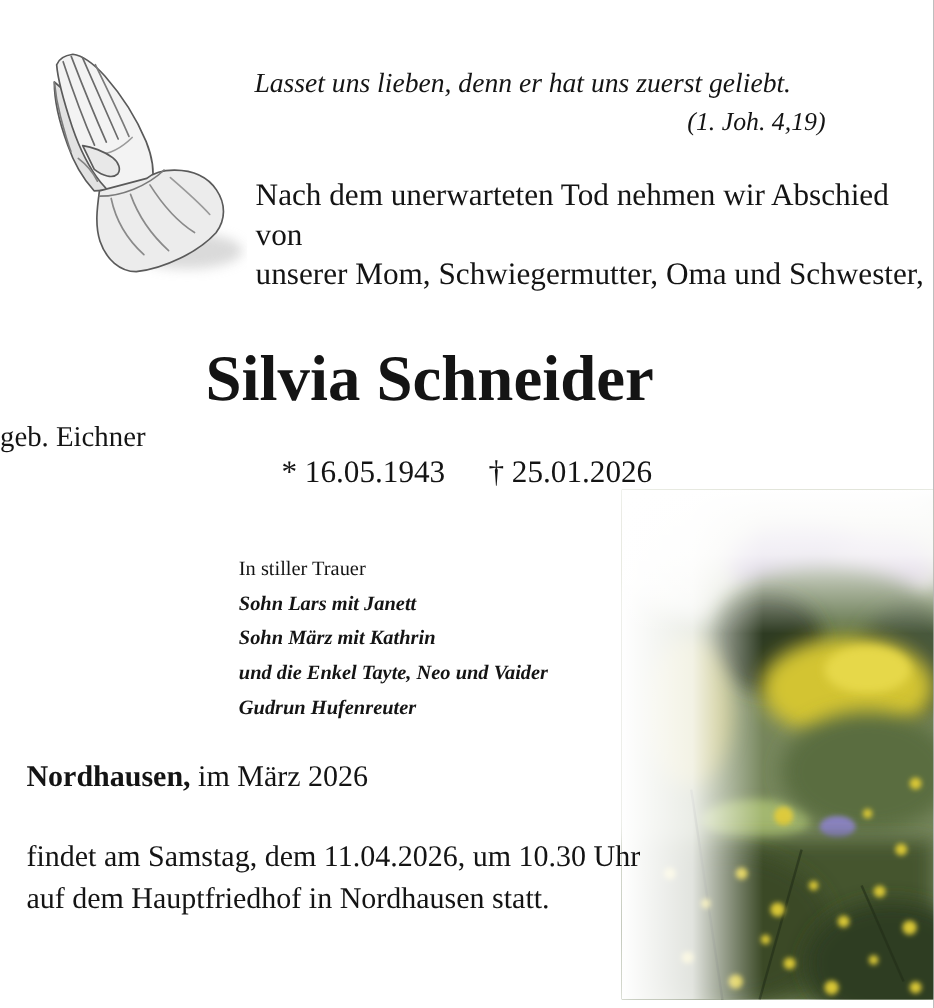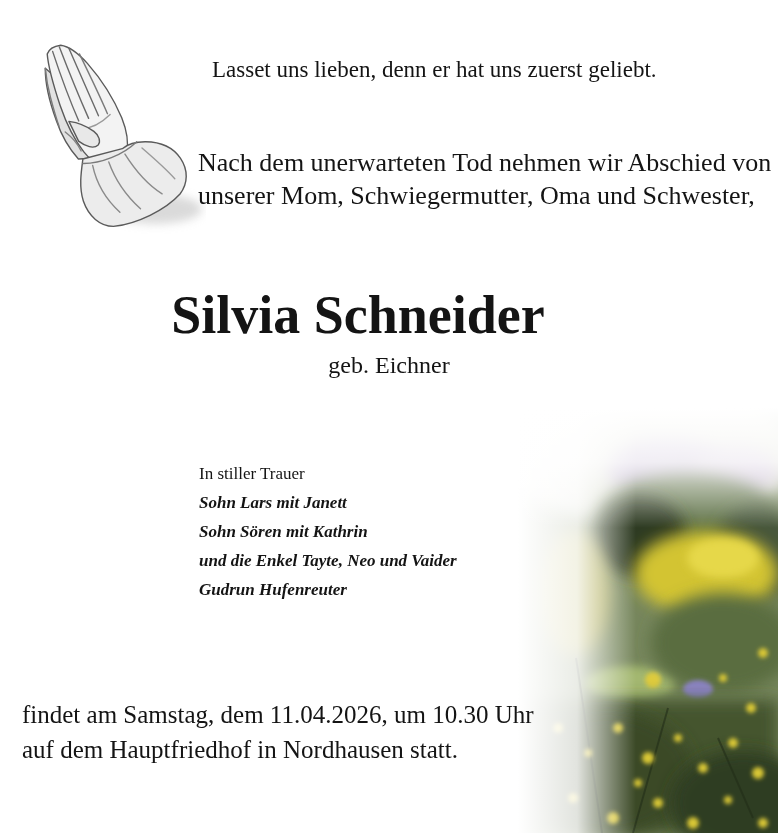--- a/index.html
+++ b/index.html
@@ -10,29 +10,29 @@
   }
   .abs { position:absolute; }
 
   
   .hands { left:4px; top:16px; width:202px; height:222px; z-index:1; }
 
   
   .photo { left:518px; top:408px; width:260px; height:425px; z-index:0; }
 
   
-  .quote { left:212px; top:55px; width:476px; font-size:23px; line-height:29px; z-index:2; }
+  .quote { left:212px; top:55px; width:476px; font-style:italic; font-size:23px; line-height:29px; z-index:2; }
   .quote-attr { text-align:right; font-size:21.5px; margin-top:3px; }
 
   
-  .intro { left:198px; top:146px; font-size:26px; line-height:33px; z-index:2; }
+  .intro { left:213px; top:146px; font-size:26px; line-height:33px; z-index:2; }
 
   
   .name { left:0; top:286px; width:716px; text-align:center; font-size:54px; font-weight:bold; line-height:58px; z-index:2; }
-  .birthname { left:0; top:352px; width:778px; text-align:center; font-size:24px; z-index:2; }
+  .birthname { left:0; top:352px; width:778px; font-size:24px; z-index:2; }
   .dates { left:0; top:379px; width:778px; text-align:center; font-size:26px; z-index:2; }
   .date-gap { display:inline-block; width:36px; }
 
   
   .mourners { left:199px; top:459px; font-size:17px; line-height:29px; z-index:2; }
   .mourner-line { font-weight:bold;font-style:italic; }
 
   
   .placedate { left:22px; top:634px; font-size:25px; z-index:2; }
   .placedate .place { font-weight:bold; }
@@ -155,37 +155,44 @@
         <path d="M82,138 C80,156 82,174 90,194" fill="none" stroke="#8a8a8a"></path>
         <path d="M100,138 C102,156 106,174 116,190" fill="none" stroke="#8a8a8a"></path>
         <path d="M118,140 C124,154 130,168 134,182" fill="none" stroke="#9a9a9a"></path>
         <path d="M58,128 C74,136 98,138 116,132" fill="none" stroke="#7a7a7a"></path>
       </g>
     </svg>
   </div>
 
   <div class="abs quote">
     <div>Lasset uns lieben, denn er hat uns zuerst geliebt.</div>
+    <div class="quote-attr">(1. Joh. 4,19)</div>
   </div>
 
   <div class="abs intro">
     <div>Nach dem unerwarteten Tod nehmen wir Abschied von</div>
     <div>unserer Mom, Schwiegermutter, Oma und Schwester,</div>
   </div>
 
   <div class="abs name">Silvia Schneider</div>
   <div class="abs birthname">geb. Eichner</div>
+  <div class="abs dates">
+    <span>* 16.05.1943</span><span class="date-gap"></span><span>† 25.01.2026</span>
+  </div>
 
   <div class="abs mourners">
     <div class="mourners-intro">In stiller Trauer</div>
     <div class="mourner-line">Sohn Lars mit Janett</div>
-    <div class="mourner-line">Sohn Sören mit Kathrin</div>
+    <div class="mourner-line">Sohn März mit Kathrin</div>
     <div class="mourner-line">und die Enkel Tayte, Neo und Vaider</div>
     <div class="mourner-line">Gudrun Hufenreuter</div>
   </div>
 
+  <div class="abs placedate">
+    <span class="place">Nordhausen,</span><span> im März 2026</span>
+  </div>
 
   <div class="abs funeral">
     <div>findet am Samstag, dem 11.04.2026, um 10.30 Uhr</div>
     <div>auf dem Hauptfriedhof in Nordhausen statt.</div>
   </div>
 
 </div>
 
 </body></html>

